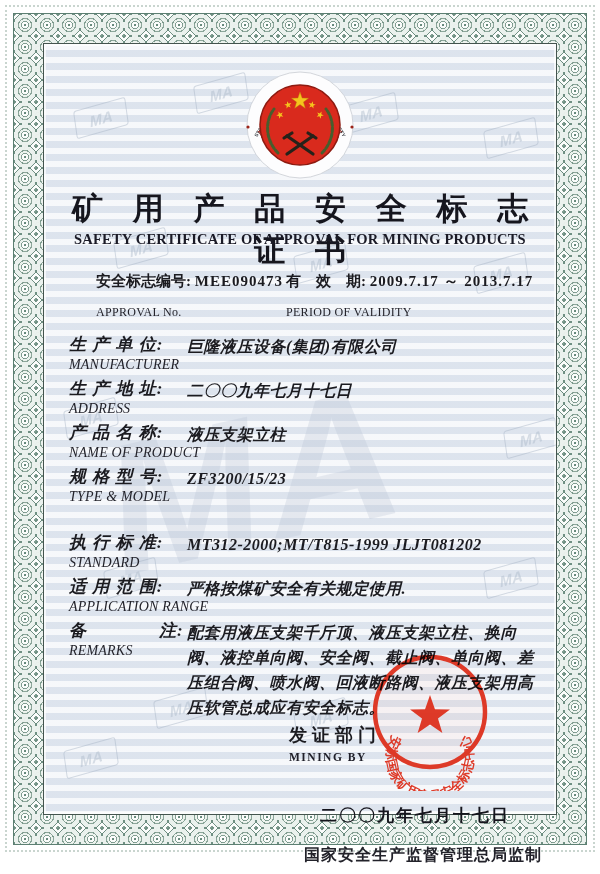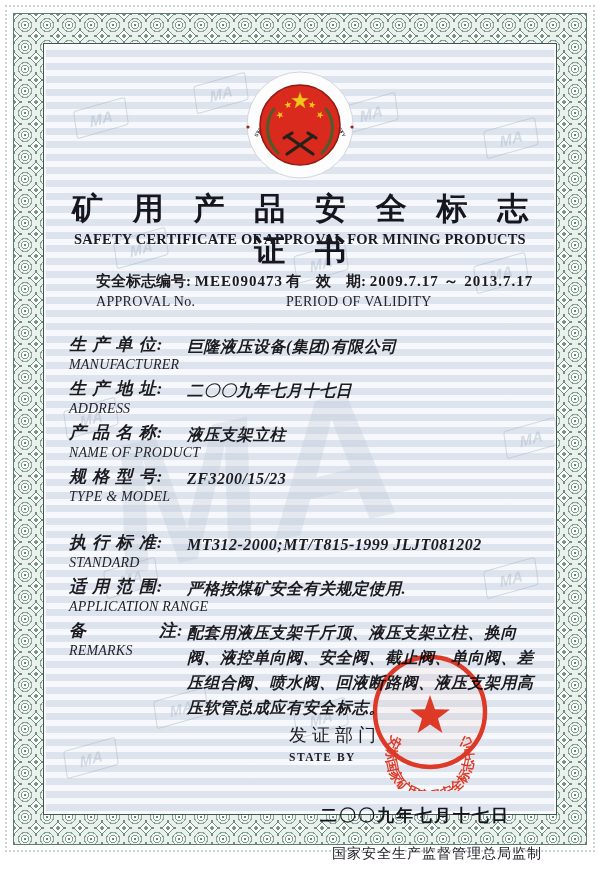--- a/index.html
+++ b/index.html
@@ -34,35 +34,35 @@
   .emblem{position:absolute;left:50%;transform:translateX(-50%);top:24px;}
   .title{position:absolute;top:144px;left:0;right:0;text-align:center;font-size:31px;font-weight:bold;
          letter-spacing:11px;padding-left:11px;color:#16161e;}
   .subtitle{position:absolute;top:187px;left:0;right:0;text-align:center;font-size:14.5px;
             font-weight:bold;letter-spacing:.2px;color:#1a1a26;}
   .approval-row{position:absolute;top:228px;left:0;right:12px;height:54px;}
   .ap-group{position:absolute;top:0;}
   .ap-left{left:52px;} .ap-right{left:242px;}
   .ap-cn{font-size:15px;font-weight:bold;white-space:nowrap;}
   .ap-cn .val{font-weight:bold;font-family:"Liberation Serif",serif;letter-spacing:1px;}
-  .ap-en{font-size:14px;color:#23232b;margin-top:3px;letter-spacing:.3px;}
+  .ap-en{font-size:12px;color:#23232b;margin-top:14px;letter-spacing:.3px;}
   .fields{position:absolute;top:289px;left:25px;right:14px;}
   .field-row{display:flex;align-items:flex-start;margin-bottom:4px;font-style:italic;}
   .gap-before{margin-top:26px;}
   .field-label{width:118px;min-width:118px;}
   .flabel-cn{font-size:17px;font-weight:bold;white-space:nowrap;letter-spacing:1px;display:block;}
   .flabel-en{font-size:14px;color:#23232b;display:block;margin-top:1px;letter-spacing:.2px;white-space:nowrap;}
   .field-value{font-size:16px;font-weight:bold;padding-top:1px;line-height:25px;letter-spacing:.5px;}
   .issued{position:absolute;left:245px;top:679px;}
-  .issued-cn{font-size:18px;font-weight:normal;letter-spacing:5px;}
+  .issued-cn{font-size:18px;font-weight:bold;letter-spacing:5px;}
   .issued-en{font-size:11.5px;font-weight:bold;letter-spacing:1.5px;margin-top:4px;color:#20202a;}
   .seal{position:absolute;left:310px;top:595px;z-index:3;mix-blend-mode:multiply;opacity:.95;}
   .issue-date{position:absolute;left:276px;top:716px;font-size:17px;font-weight:bold;
               letter-spacing:2px;z-index:2;color:#15151d;margin-top:44px;}
-  .footer{position:absolute;top:845px;right:58px;font-size:14px;font-weight:normal;
+  .footer{position:absolute;top:845px;right:58px;font-size:16px;font-weight:bold;
           letter-spacing:1px;color:#22222a;text-align:center;}
 </style>
 </head>
 <body>
 
 <div class="page">
   <div class="tickframe"></div>
   <div class="frame"></div>
 
   <div class="inner">
@@ -180,21 +180,21 @@
           <div class="field-label">
               <span class="flabel-cn">备　　　　注:</span>
               <span class="flabel-en">REMARKS</span>
             </div>
           <div class="field-value" style="max-width:372px">配套用液压支架千斤顶、液压支架立柱、换向阀、液控单向阀、安全阀、截止阀、单向阀、差压组合阀、喷水阀、回液断路阀、液压支架用高压软管总成应有安全标志。</div>
         </div>
       </div>
 
       <div class="issued">
         <div class="issued-cn">发证部门</div>
-        <div class="issued-en">STATE BY</div>
+        <div class="issued-en">MINING BY</div>
       </div>
 
       <svg class="seal" width="152" height="152" viewBox="0 0 152 152">
         <defs>
           <path id="sealArc" d="M 39.5 95.8 A 43 43 0 1 0 112.5 95.8" fill="none"></path>
         </defs>
         <circle cx="76" cy="73" r="55" fill="rgba(255,70,45,0.04)" stroke="#dd2f1c" stroke-width="4.5"></circle>
         <text font-size="13" font-weight="bold" fill="#dd2f1c" font-family="Liberation Serif,serif">
           <textPath href="#sealArc" startOffset="50%" text-anchor="middle">安标国家矿用产品安全标志中心</textPath>
         </text>

